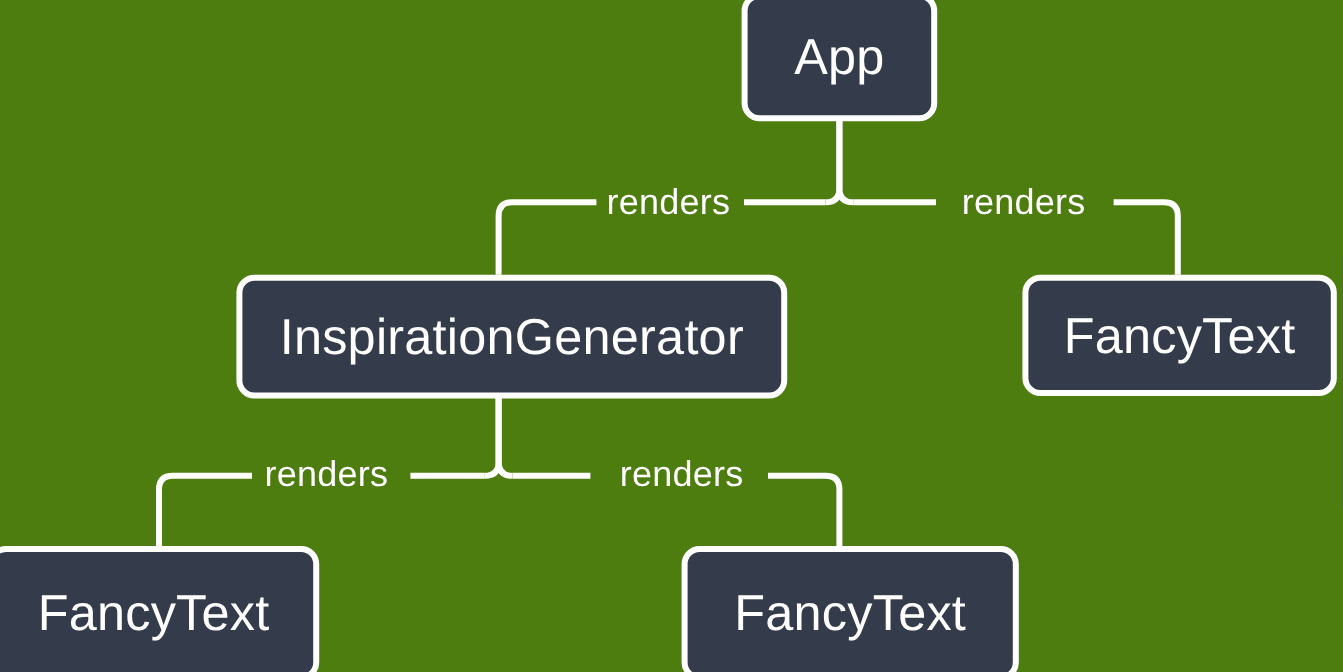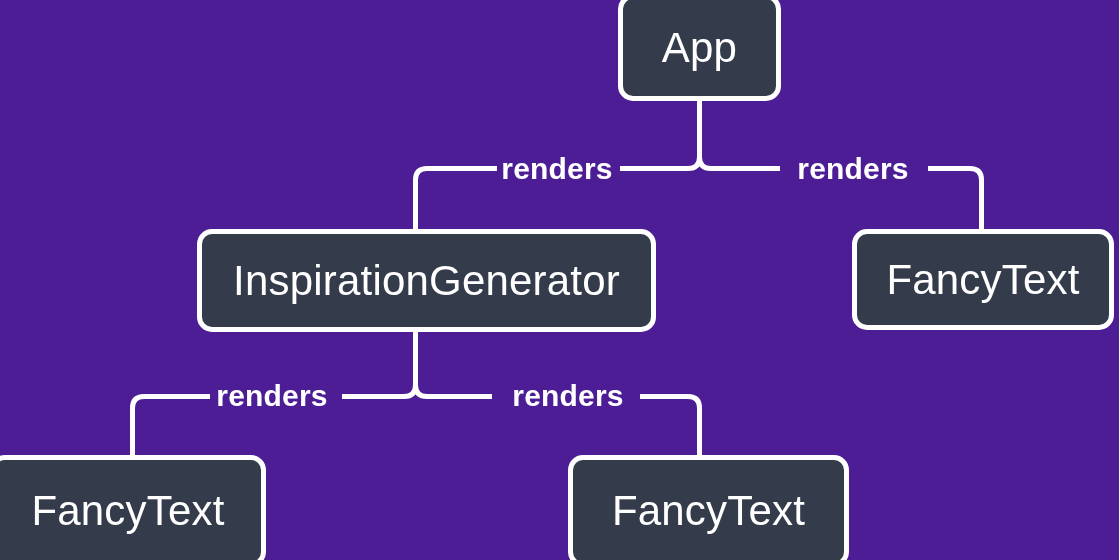--- a/index.html
+++ b/index.html
@@ -10,21 +10,21 @@
   body {
     width: 1119px;
     height: 560px;
     overflow: hidden;
     font-family: "Liberation Sans", sans-serif;
   }
   #diagram {
     position: relative;
     width: 1119px;
     height: 560px;
-    background: #4c1d95;
+    background: #4d7c0f;
   }
   svg.wires {
     position: absolute;
     left: 0;
     top: 0;
     width: 1119px;
     height: 560px;
     pointer-events: none;
   }
   .node {
@@ -73,21 +73,21 @@
     left: 568px;
     top: 455px;
     width: 281px;
     height: 112px;
     font-size: 42px;
   }
   .edge-label {
     position: absolute;
     color: #ffffff;
     font-size: 30px;
-    font-weight: 700;
+    font-weight: 400;
     letter-spacing: 0.2px;
     white-space: nowrap;
     transform: translate(-50%, -50%);
   }
   #edge-label-app-inspirationgenerator { left: 557px; top: 169px; }
   #edge-label-app-fancytext          { left: 853px; top: 169px; }
   #edge-label-ig-fancytext           { left: 272px; top: 396px; }
   #edge-label-ig-copyright           { left: 568px; top: 396px; }
 </style>
 </head>

